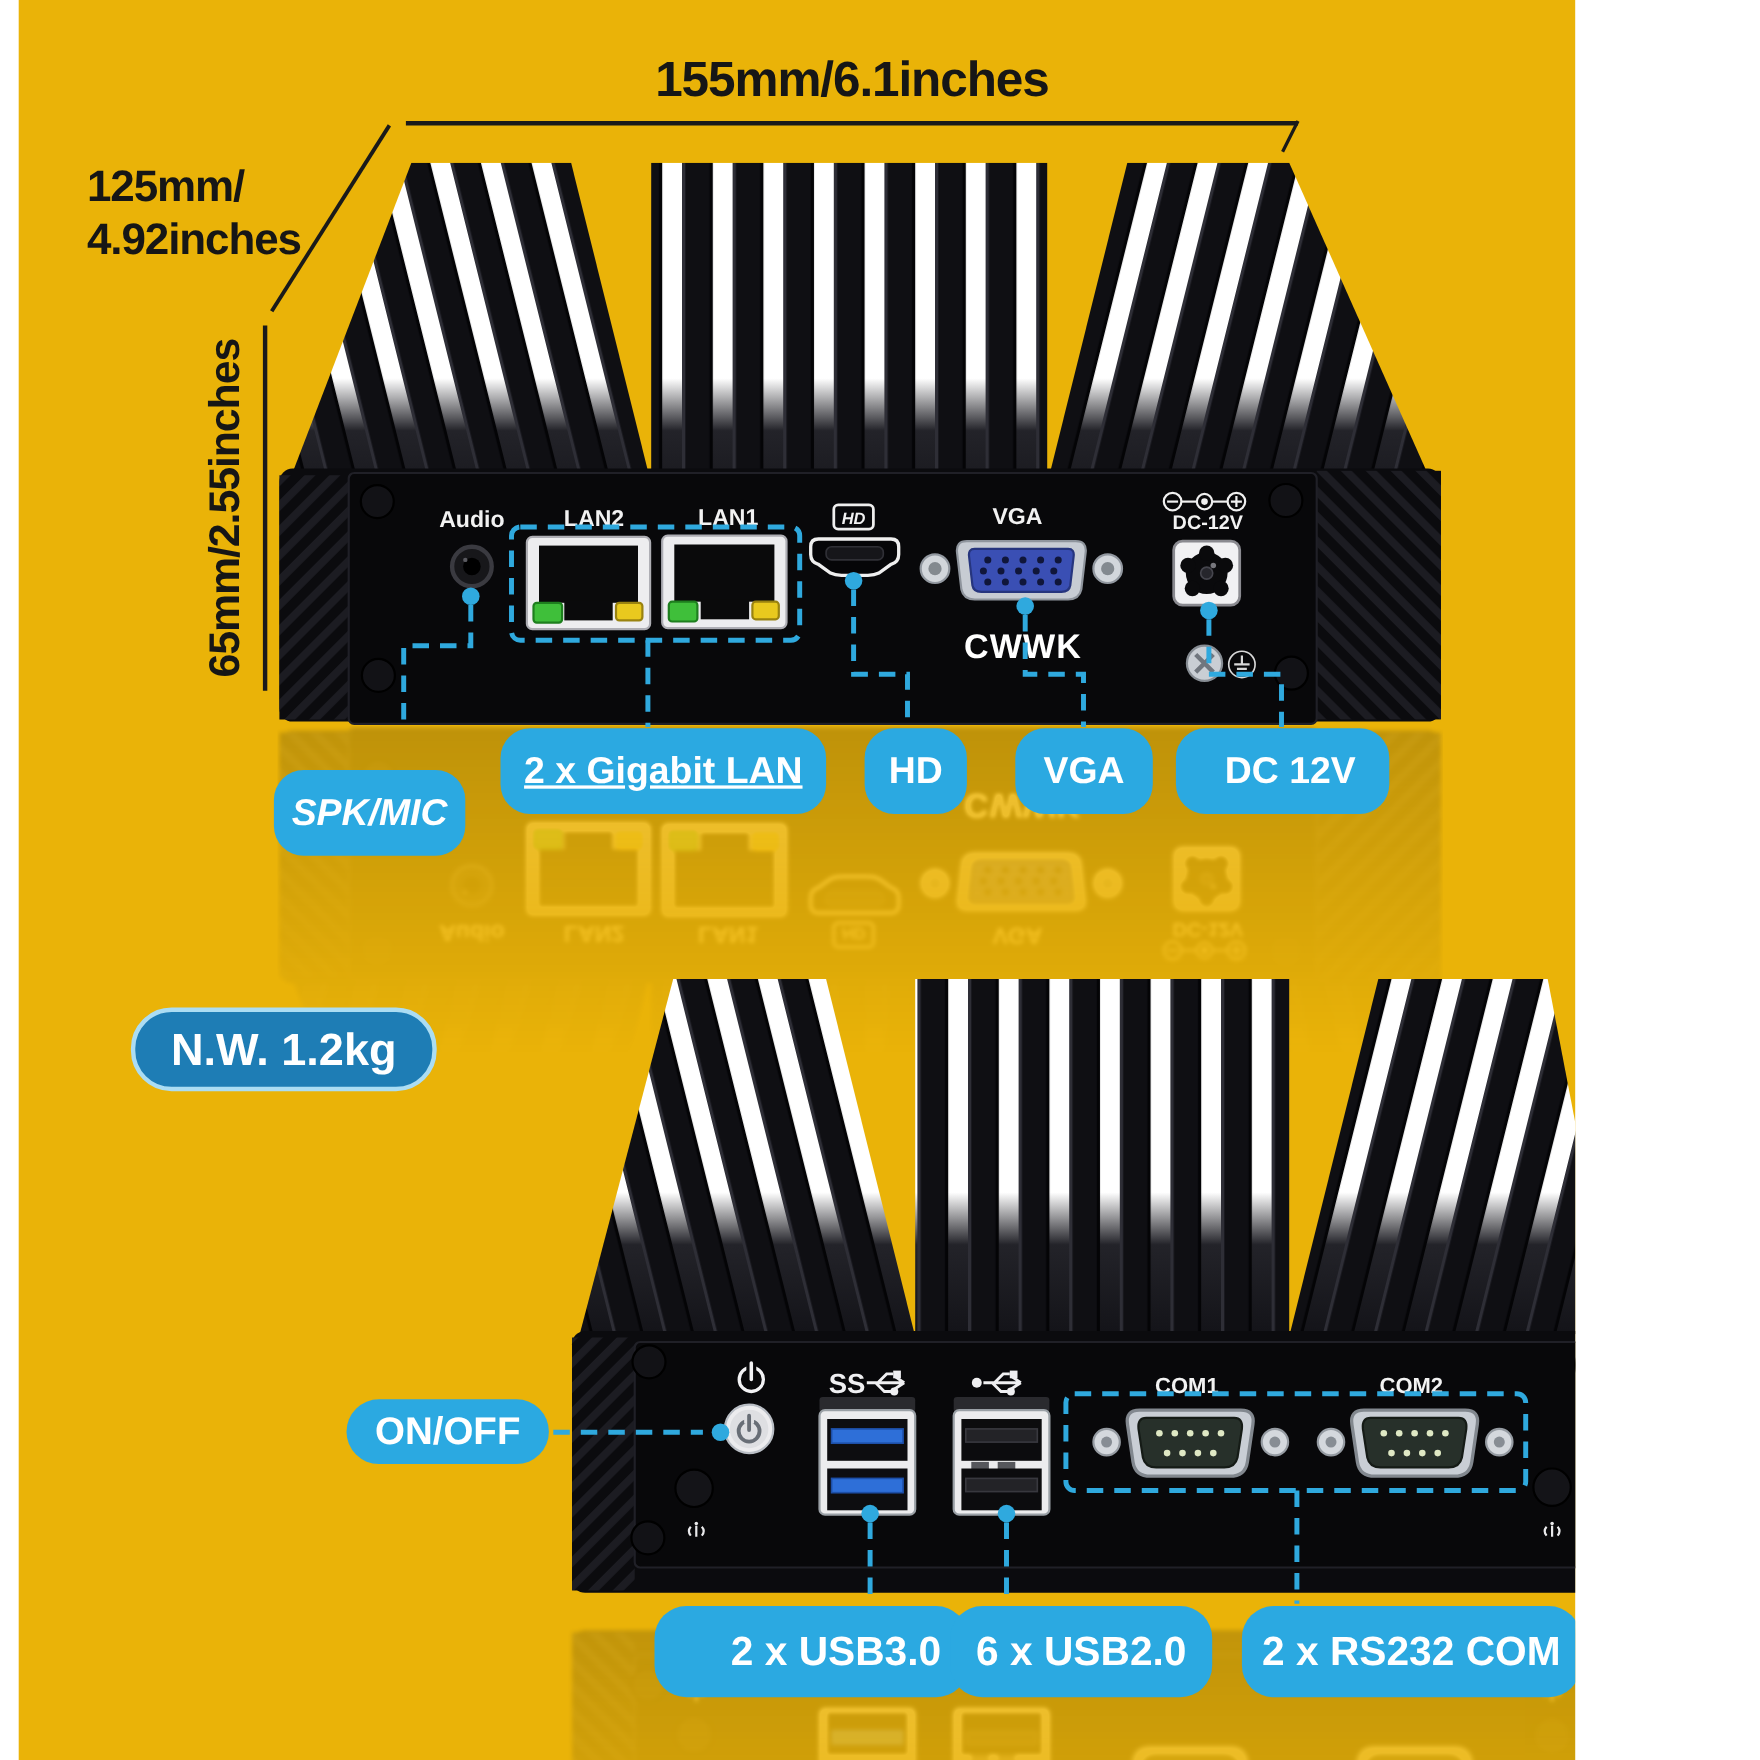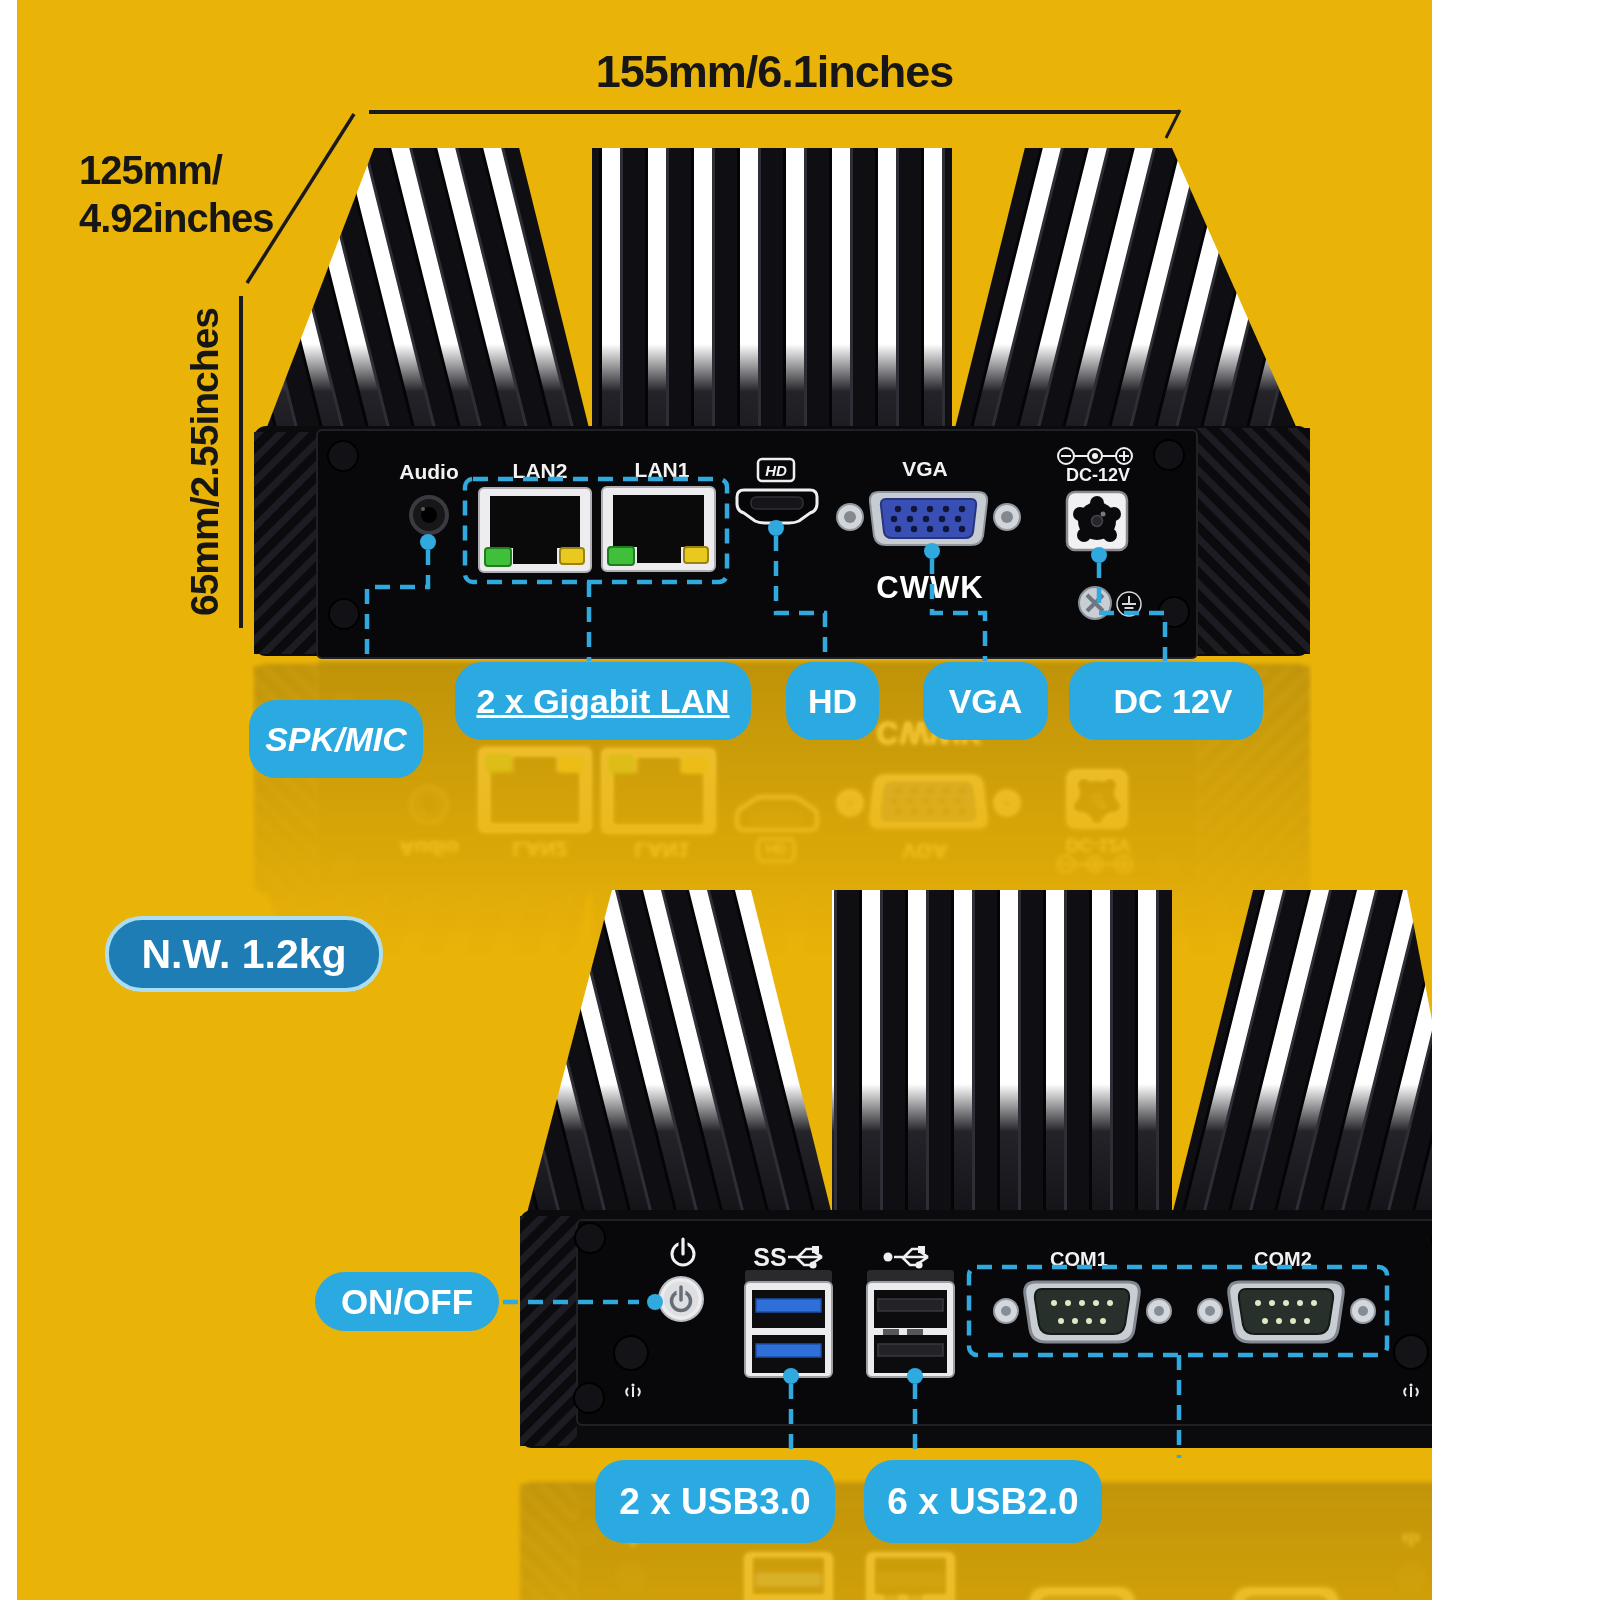--- a/index.html
+++ b/index.html
@@ -24,25 +24,25 @@
   .overlay{position:absolute;left:0;top:0;z-index:6;pointer-events:none;}
   
   .pill{position:absolute;z-index:7;background:#2BA9E1;color:#fff;font-weight:bold;
         display:flex;align-items:center;justify-content:center;border-radius:27px;
         font-size:34px;white-space:nowrap;}
   .p-spk {left:232px;top:700px;width:174px;height:78px;font-style:italic;}
   .p-lan {left:438px;top:662px;width:296px;height:78px;text-decoration:underline;}
   .p-hd  {left:769px;top:662px;width:93px;height:78px;}
   .p-vga {left:906px;top:662px;width:125px;height:78px;}
   .p-dc  {left:1052px;top:662px;width:180px;height:78px;padding-left:14px;}
-  .p-usb3{left:578px;top:1460px;width:240px;height:83px;font-size:37px;border-radius:29px;}
+  .p-usb3{left:578px;top:1460px;width:240px;height:83px;font-size:37px;border-radius:29px;padding-left:45px;}
   .p-usb2{left:847px;top:1460px;width:238px;height:83px;font-size:37px;border-radius:29px;}
   .p-rs  {left:1112px;top:1460px;width:308px;height:83px;font-size:37px;border-radius:29px;}
   .p-onoff{left:298px;top:1272px;width:184px;height:59px;font-size:35px;border-radius:30px;}
-  .weight{position:absolute;z-index:7;left:88px;top:916px;width:270px;height:68px;
+  .weight{position:absolute;z-index:7;left:102px;top:916px;width:270px;height:68px;
           background:#1E7DB5;border:4px solid #ABDDF3;border-radius:37px;color:#fff;
           font-weight:bold;font-size:41px;display:flex;align-items:center;justify-content:center;}
   svg text{font-family:"Liberation Sans",sans-serif;}
 </style>
 </head>
 <body>
 
 <div class="stage">
 
   <div class="dim dim-width">155mm/6.1inches</div>
@@ -637,14 +637,15 @@
 
   <div class="pill p-spk">SPK/MIC</div>
   <div class="pill p-lan">2 x Gigabit LAN</div>
   <div class="pill p-hd">HD</div>
   <div class="pill p-vga">VGA</div>
   <div class="pill p-dc">DC 12V</div>
 
   <div class="pill p-onoff">ON/OFF</div>
   <div class="pill p-usb3">2 x USB3.0</div>
   <div class="pill p-usb2">6 x USB2.0</div>
+  <div class="pill p-rs">2 x RS232 COM</div>
 
 </div>
 
 </body></html>

